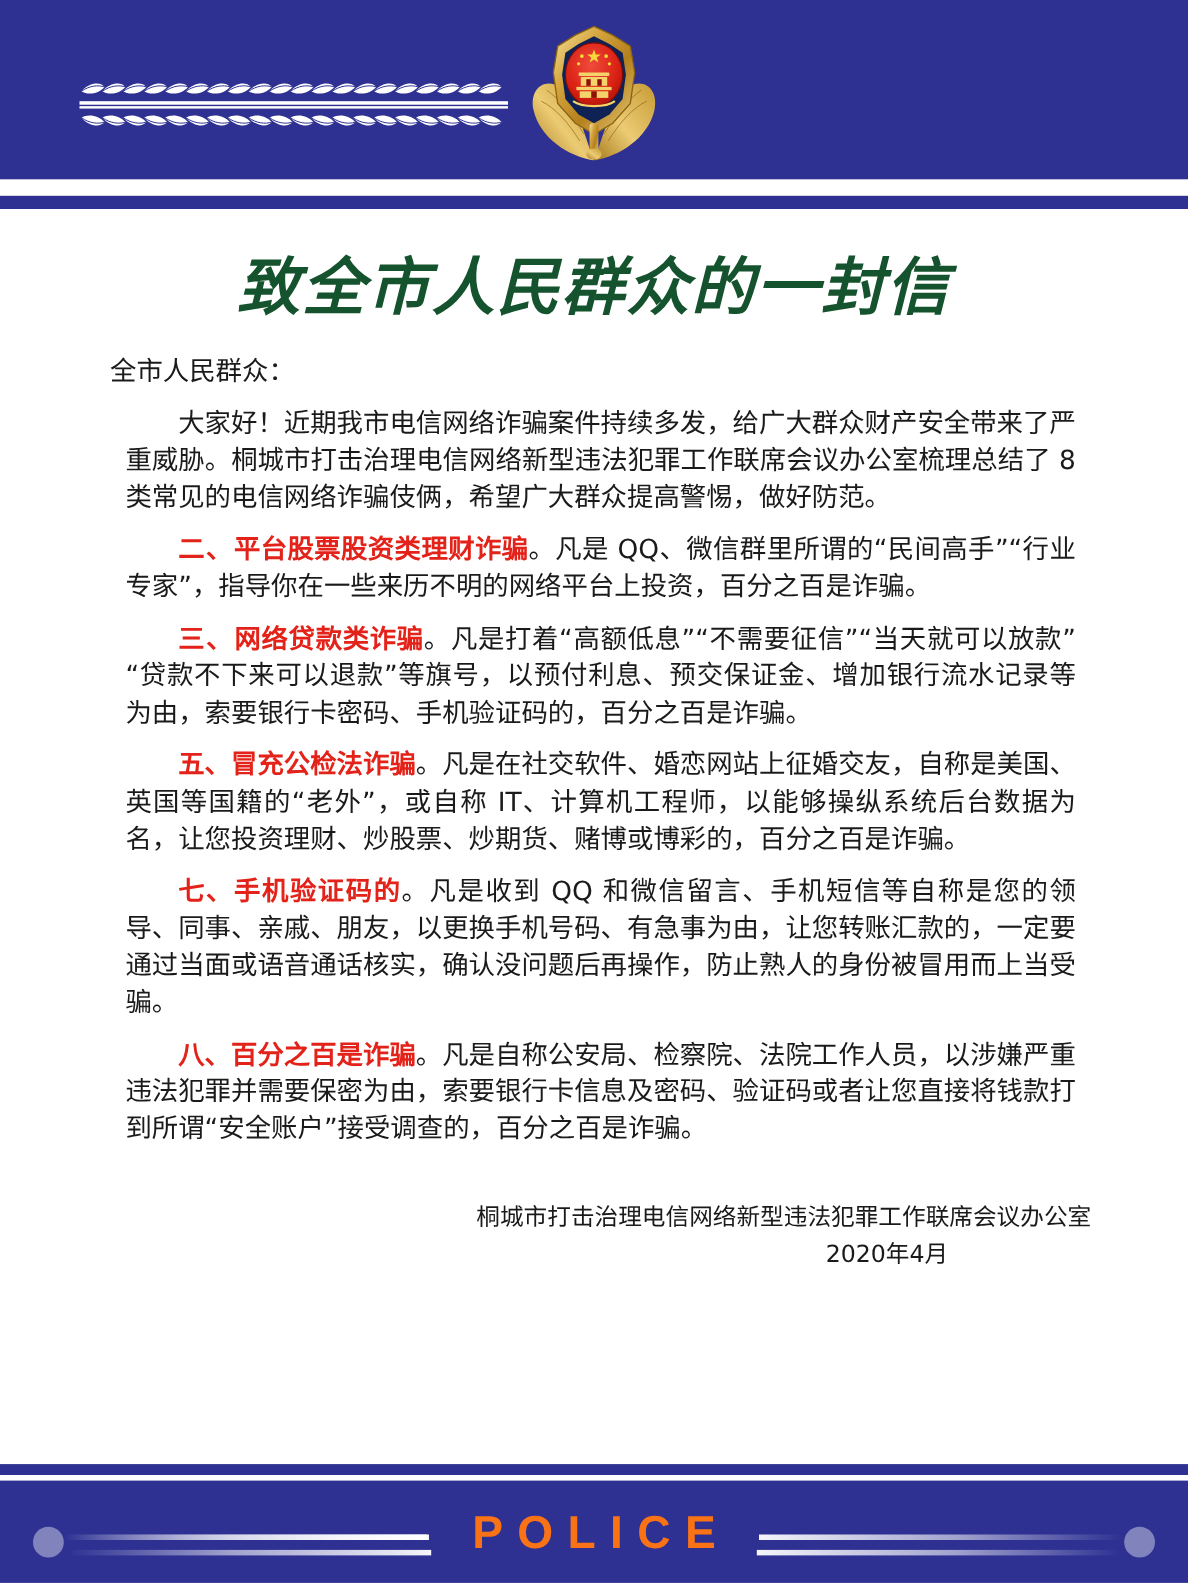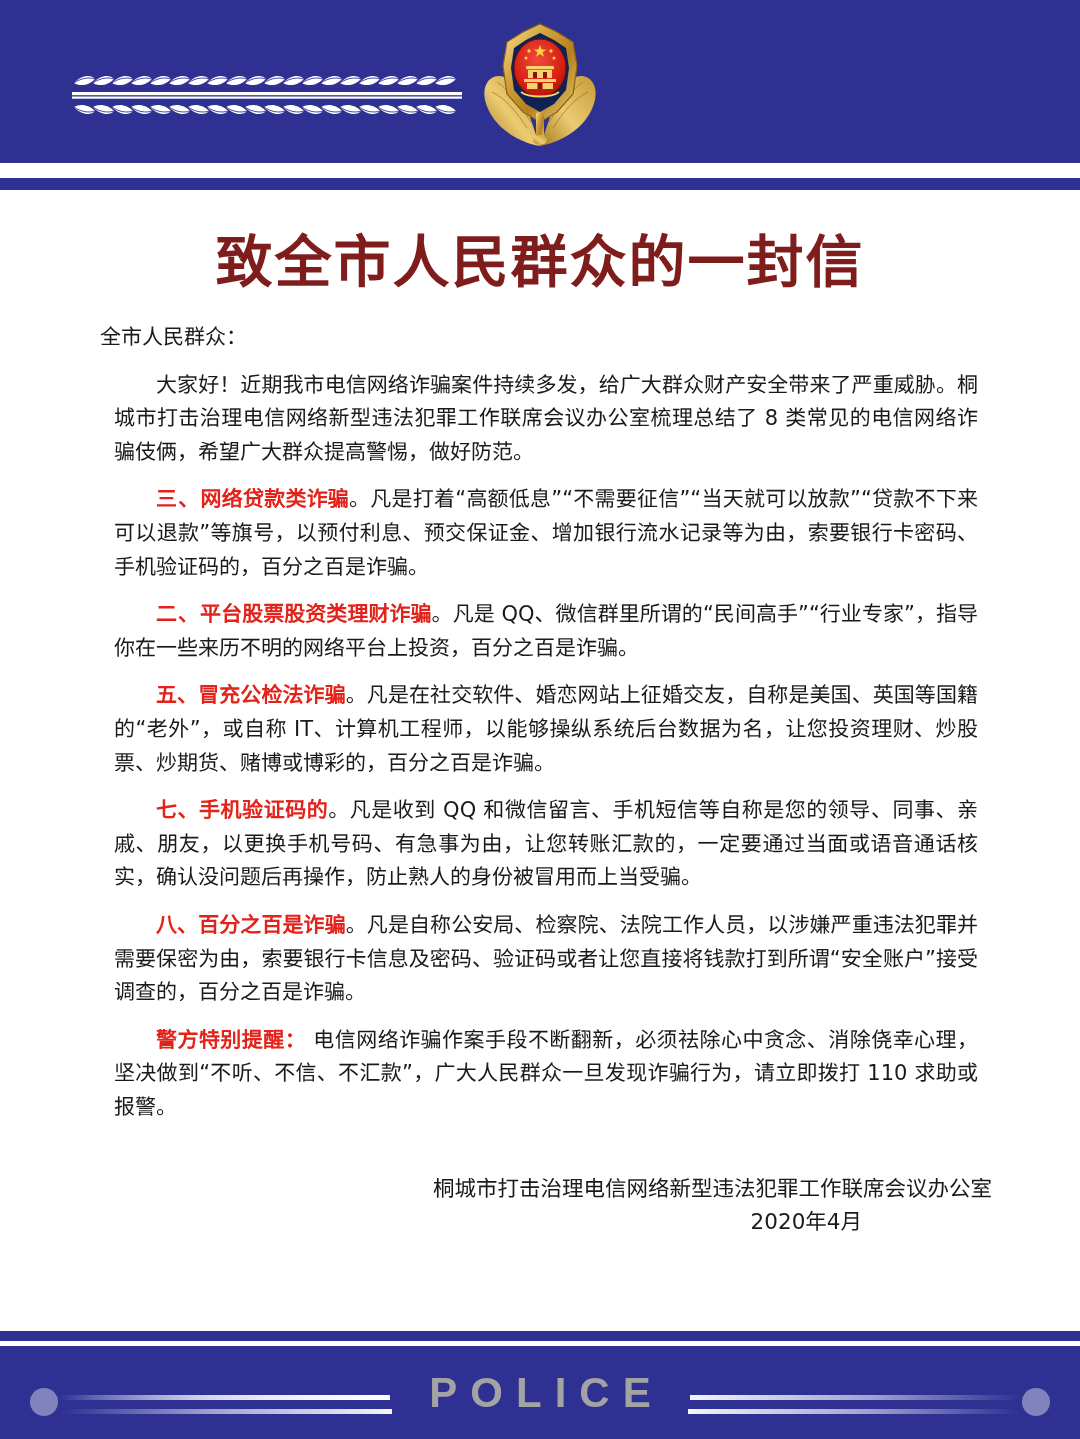--- a/index.html
+++ b/index.html
@@ -60,35 +60,36 @@
 
   
   .sheet {
     width: 1080px;
     background: #ffffff;
     box-sizing: border-box;
     padding: 0 0 0 0;
   }
   .poster-title {
     text-align: center;
-    color: #7f1d1d;
+    color: #14532d;
     font-size: 57px;
     font-weight: bold;
     letter-spacing: 2px;
     line-height: 1;
     margin: 0;
     padding: 38px 0 30px 0;
     font-family: "DejaVu Sans", "Liberation Sans", sans-serif;
     white-space: nowrap;
+    font-style: italic;
   }
 
   .content {
     padding: 0 88px 0 100px;
     color: #1a1a1a;
-    font-size: 21px;
+    font-size: 24px;
     line-height: 33.6px;
     text-align: justify;
     text-justify: inter-ideograph;
     font-family: "DejaVu Sans", "Liberation Sans", sans-serif;
   }
   .salutation {
     margin: 0;
     text-align: left;
   }
   .para {
@@ -135,21 +136,21 @@
     height: 93px;
     background: #2E3192;
     overflow: hidden;
   }
   .police-word {
     position: absolute;
     left: 0; right: 0;
     top: 50%;
     transform: translateY(-50%);
     text-align: center;
-    color: #a3a3a3;
+    color: #f97316;
     font-size: 42px;
     font-weight: bold;
     letter-spacing: 13px;
     text-indent: 13px;
     font-family: "Liberation Sans", "DejaVu Sans", sans-serif;
   }
   .streaks { position: absolute; left: 0; top: 0; }
 </style>
 </head>
 <body>
@@ -266,33 +267,32 @@
 
   <h1 class="poster-title">致全市人民群众的一封信</h1>
 
   <div class="content">
 
     <p class="salutation">全市人民群众：</p>
 
     <p class="para">大家好！近期我市电信网络诈骗案件持续多发，给广大群众财产安全带来了严重威胁。桐城市打击治理电信网络新型违法犯罪工作联席会议办公室梳理总结了 8 类常见的电信网络诈骗伎俩，希望广大群众提高警惕，做好防范。</p>
 
 
+    <p class="para"><span class="hl-red hl-red-sp">二、</span><span class="hl-red">平台股票股资类理财诈骗</span><span>。凡是 QQ、微信群里所谓的“民间高手”“行业专家”，指导你在一些来历不明的网络平台上投资，百分之百是诈骗。</span></p>
+
     <p class="para"><span class="hl-red hl-red-sp">三、</span><span class="hl-red">网络贷款类诈骗</span><span>。凡是打着“高额低息”“不需要征信”“当天就可以放款”“贷款不下来可以退款”等旗号，以预付利息、预交保证金、增加银行流水记录等为由，索要银行卡密码、手机验证码的，百分之百是诈骗。</span></p>
 
-    <p class="para"><span class="hl-red hl-red-sp">二、</span><span class="hl-red">平台股票股资类理财诈骗</span><span>。凡是 QQ、微信群里所谓的“民间高手”“行业专家”，指导你在一些来历不明的网络平台上投资，百分之百是诈骗。</span></p>
-
 
     <p class="para"><span class="hl-red">五、</span><span class="hl-red">冒充公检法诈骗</span><span>。凡是在社交软件、婚恋网站上征婚交友，自称是美国、英国等国籍的“老外”，或自称 IT、计算机工程师，以能够操纵系统后台数据为名，让您投资理财、炒股票、炒期货、赌博或博彩的，百分之百是诈骗。</span></p>
 
 
     <p class="para"><span class="hl-red">七、</span><span class="hl-red">手机验证码的</span><span>。凡是收到 QQ 和微信留言、手机短信等自称是您的领导、同事、亲戚、朋友，以更换手机号码、有急事为由，让您转账汇款的，一定要通过当面或语音通话核实，确认没问题后再操作，防止熟人的身份被冒用而上当受骗。</span></p>
 
     <p class="para"><span class="hl-red">八、</span><span class="hl-red">百分之百是诈骗</span><span>。凡是自称公安局、检察院、法院工作人员，以涉嫌严重违法犯罪并需要保密为由，索要银行卡信息及密码、验证码或者让您直接将钱款打到所谓“安全账户”接受调查的，百分之百是诈骗。</span></p>
 
-    <p class="para"><span class="hl-red">警方特别提醒：</span><span> 电信网络诈骗作案手段不断翻新，必须祛除心中贪念、消除侥幸心理，坚决做到“不听、不信、不汇款”，广大人民群众一旦发现诈骗行为，请立即拨打 110 求助或报警。</span></p>
 
   </div>
 
   <div class="signature">
     <div>桐城市打击治理电信网络新型违法犯罪工作联席会议办公室</div>
     <div class="sig-line2">2020年4月</div>
   </div>
 
 </div>
 

